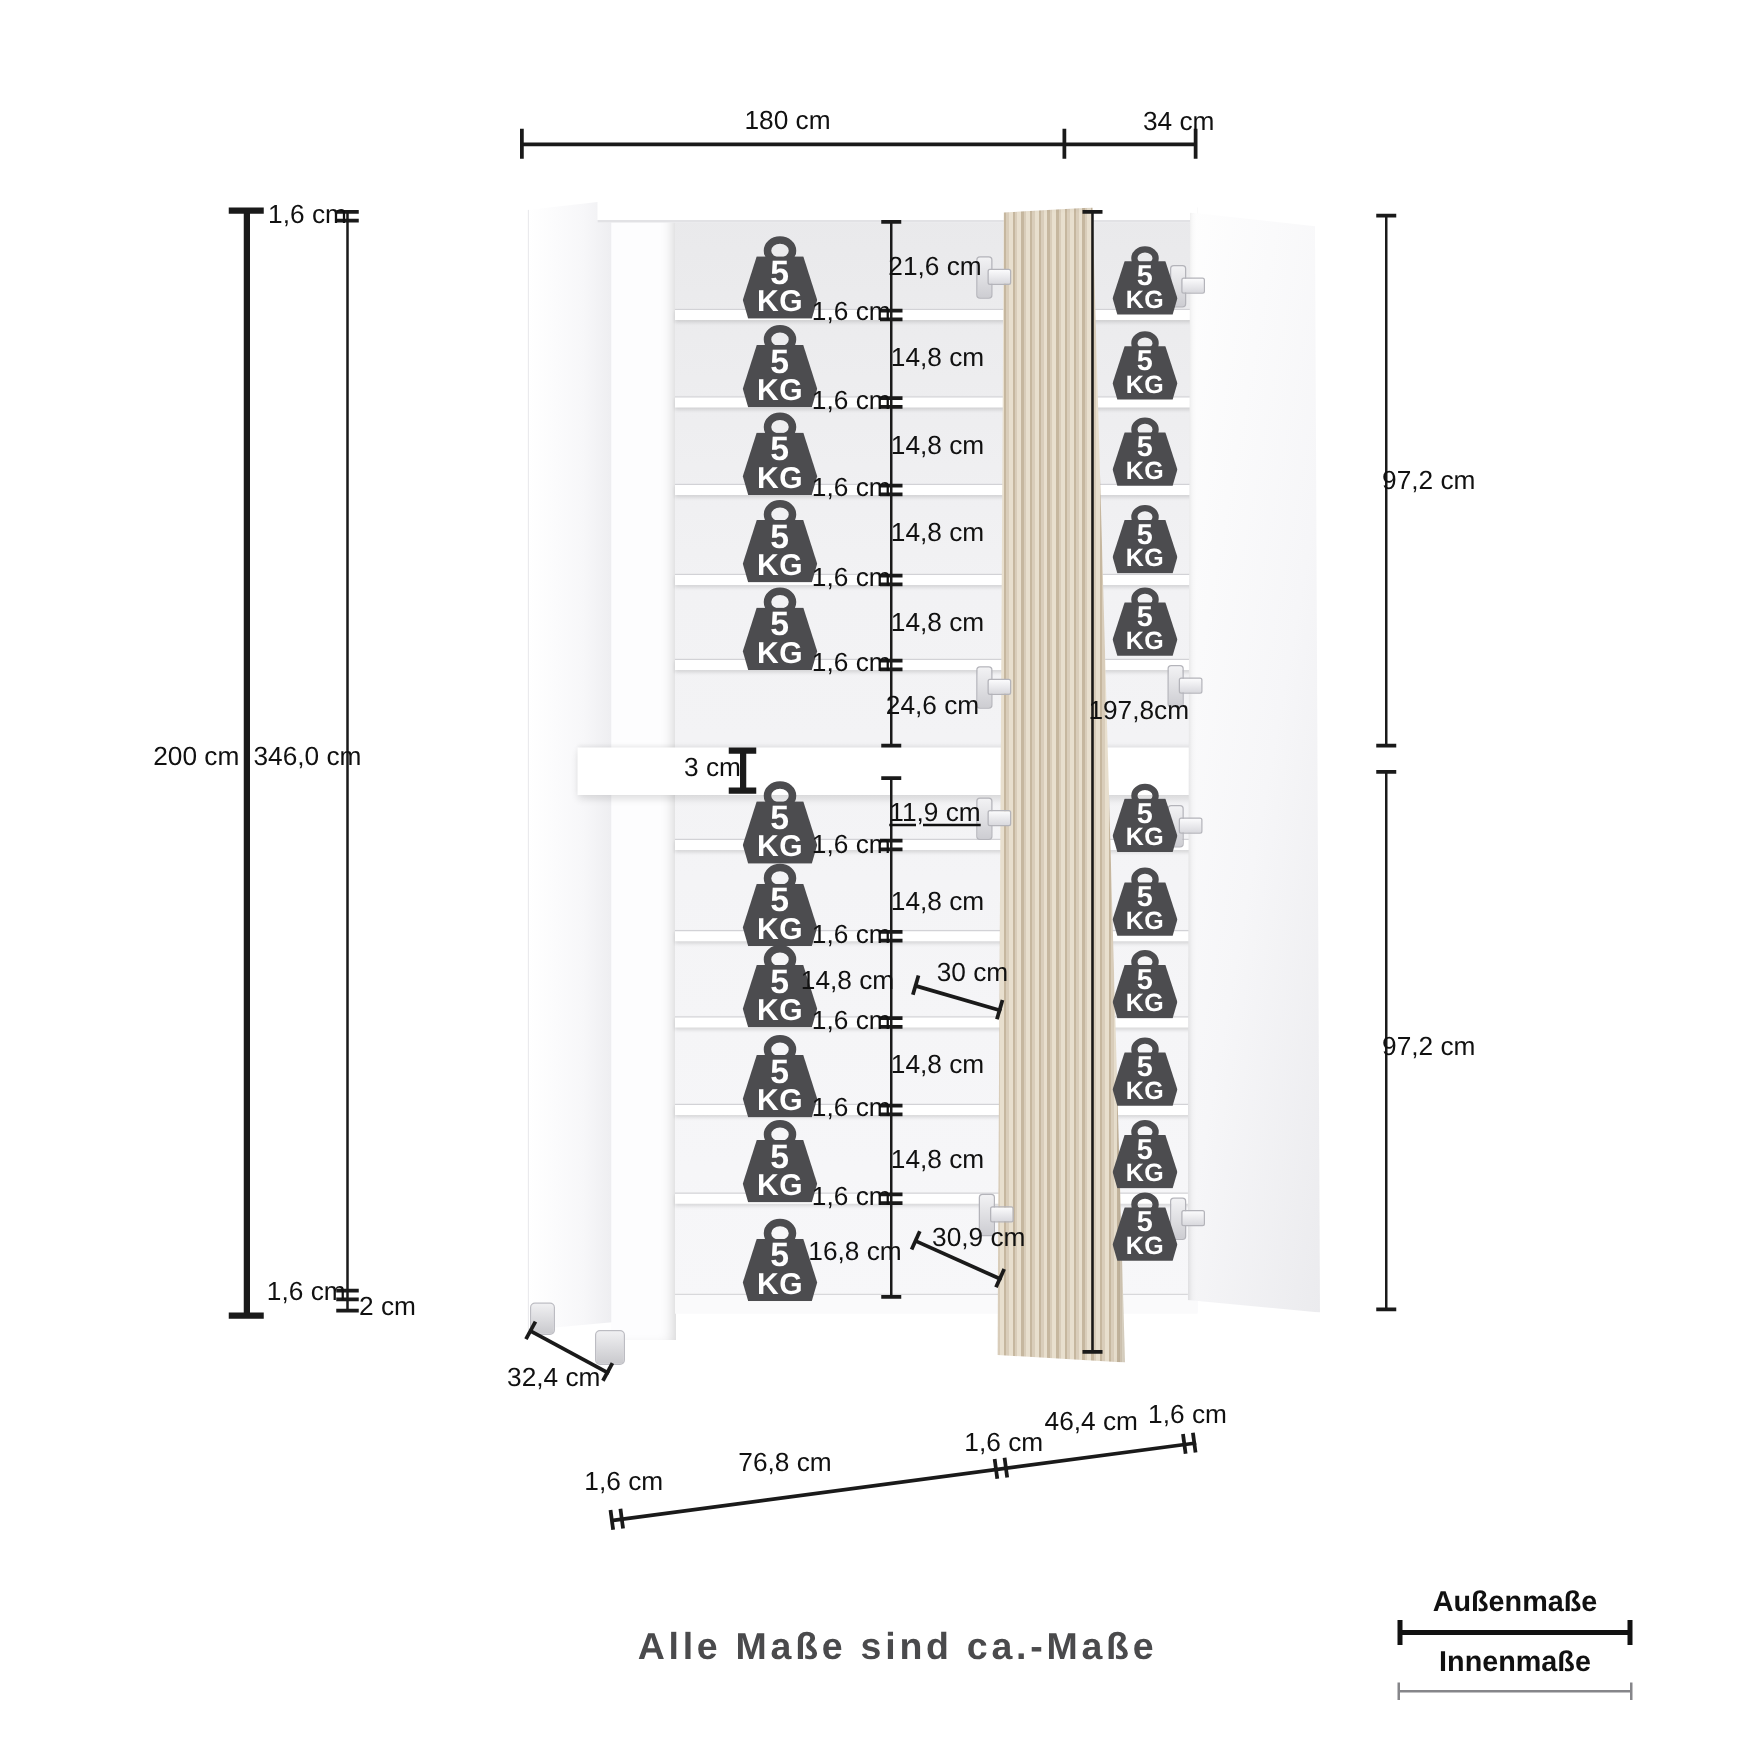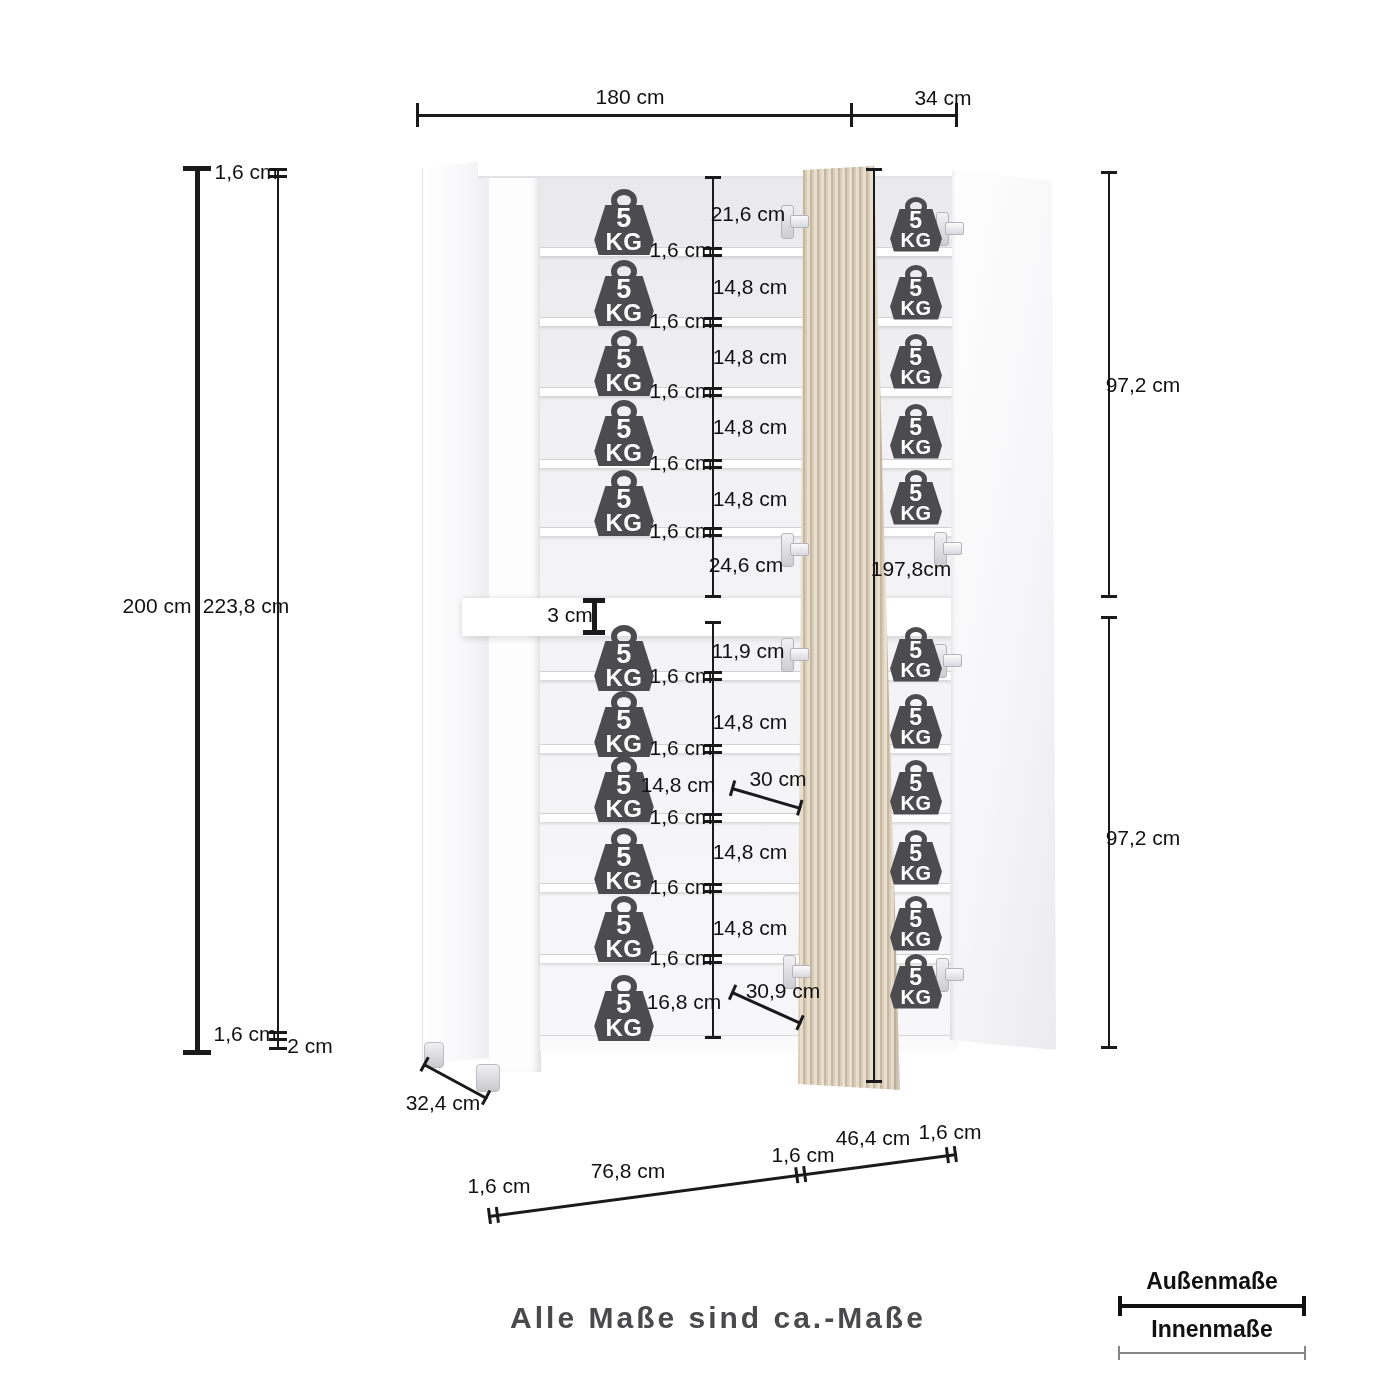--- a/index.html
+++ b/index.html
@@ -171,37 +171,37 @@
       <div class="diag-tick" style="left: 7px;"></div>
       <div class="diag-tick" style="left: 309px;"></div>
       <div class="diag-tick" style="left: 317px;"></div>
       <div class="diag-tick" style="left: 461px;"></div>
       <div class="diag-tick" style="left: 469px;"></div>
     </div>
     <div class="dim-label" style="left: 630px; top: 97px;">180 cm</div>
     <div class="dim-label" style="left: 905px; top: 98px; margin-left: 38px;">34 cm</div>
     <div class="dim-label" style="left: 246px; top: 172px;">1,6 cm</div>
     <div class="dim-label" style="left: 157px; top: 606px;">200 cm</div>
-    <div class="dim-label" style="left: 246px; top: 606px;">223,8 cm</div>
+    <div class="dim-label" style="left: 246px; top: 606px;">346,0 cm</div>
     <div class="dim-label" style="left: 245px; top: 1034px;">1,6 cm</div>
     <div class="dim-label" style="left: 310px; top: 1046px;">2 cm</div>
     <div class="dim-label" style="left: 748px; top: 214px;">21,6 cm</div>
     <div class="dim-label" style="left: 681px; top: 250px;">1,6 cm</div>
     <div class="dim-label" style="left: 750px; top: 287px;">14,8 cm</div>
     <div class="dim-label" style="left: 681px; top: 321px;">1,6 cm</div>
     <div class="dim-label" style="left: 750px; top: 357px;">14,8 cm</div>
     <div class="dim-label" style="left: 681px; top: 391px;">1,6 cm</div>
     <div class="dim-label" style="left: 750px; top: 427px;">14,8 cm</div>
     <div class="dim-label" style="left: 681px; top: 463px;">1,6 cm</div>
     <div class="dim-label" style="left: 750px; top: 499px;">14,8 cm</div>
     <div class="dim-label" style="left: 681px; top: 531px;">1,6 cm</div>
     <div class="dim-label" style="left: 746px; top: 565px;">24,6 cm</div>
     <div class="dim-label" style="left: 570px; top: 615px;">3 cm</div>
     <div class="dim-label" style="left: 911px; top: 569px;">197,8cm</div>
-    <div class="dim-label" style="left: 748px; top: 651px;">11,9 cm</div>
+    <div class="dim-label" style="left: 748px; top: 651px; text-decoration: underline;">11,9 cm</div>
     <div class="dim-label" style="left: 681px; top: 676px;">1,6 cm</div>
     <div class="dim-label" style="left: 750px; top: 722px;">14,8 cm</div>
     <div class="dim-label" style="left: 681px; top: 748px;">1,6 cm</div>
     <div class="dim-label" style="left: 678px; top: 785px;">14,8 cm</div>
     <div class="dim-label" style="left: 778px; top: 779px;">30 cm</div>
     <div class="dim-label" style="left: 681px; top: 817px;">1,6 cm</div>
     <div class="dim-label" style="left: 750px; top: 852px;">14,8 cm</div>
     <div class="dim-label" style="left: 681px; top: 887px;">1,6 cm</div>
     <div class="dim-label" style="left: 750px; top: 928px;">14,8 cm</div>
     <div class="dim-label" style="left: 681px; top: 958px;">1,6 cm</div>

